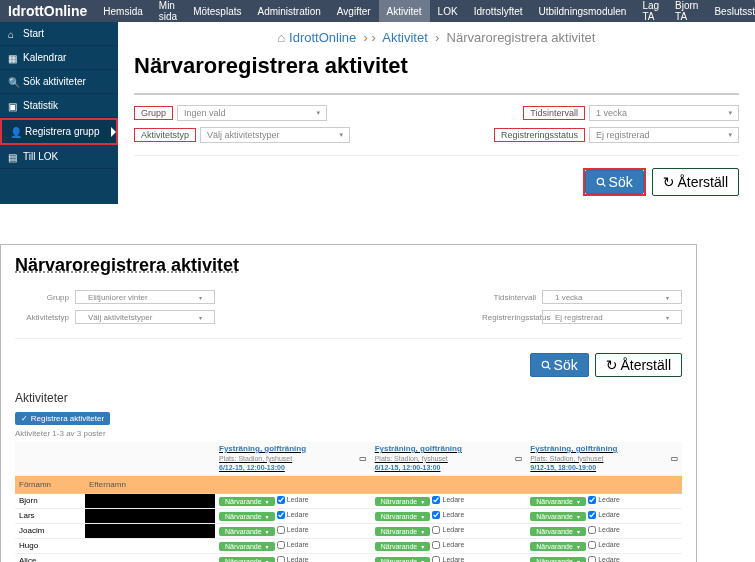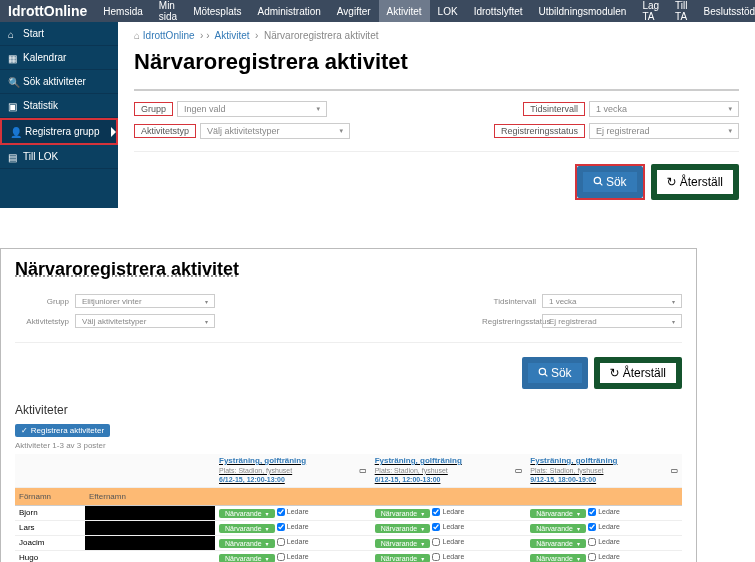--- a/index.html
+++ b/index.html
@@ -15,42 +15,42 @@
   
   .layout { display: flex; }
   .sidebar { width: 118px; background: #0b4061; color: #fff; padding-bottom: 30px; }
   .sb-item { padding: 6px 8px; font-size: 10px; border-bottom: 1px solid #0a3553; cursor: pointer; display: flex; align-items: center; gap: 5px; }
   .sb-item.active { background: #0a3553; border: 2px solid #d6333a; position: relative; }
   .sb-item.active::after { content: ""; position: absolute; right: 0; top: 50%; transform: translateY(-50%); border-left: 5px solid #fff; border-top: 5px solid transparent; border-bottom: 5px solid transparent; }
   .sb-icon { width: 10px; height: 10px; display: inline-block; }
   
   
   .main { flex: 1; padding: 8px 16px; }
-  .breadcrumb { font-size: 10px; color: #888; margin-bottom: 8px; }
+  .breadcrumb { font-size: 13px; color: #888; margin-bottom: 8px; text-align: center; }
   .breadcrumb a { color: #337ab7; text-decoration: none; }
   .page-title { font-size: 22px; font-weight: bold; margin-bottom: 14px; }
   .hr { border-top: 2px solid #ccc; margin-bottom: 10px; }
   
   .form-row { display: flex; justify-content: space-between; margin-bottom: 6px; }
   .form-group { display: flex; align-items: center; gap: 4px; }
   .label-box { border: 1.5px solid #d6333a; padding: 1px 6px; font-size: 9px; color: #555; }
   .select { border: 1px solid #ccc; background: #fff; font-size: 9px; padding: 2px 6px; width: 150px; height: 16px; display: flex; align-items: center; justify-content: space-between; color: #888; }
   .select::after { content: "▾"; font-size: 7px; }
   
   .btn-row { display: flex; justify-content: flex-end; gap: 6px; border-top: 1px solid #eee; padding-top: 12px; margin-top: 12px; }
-  .btn { border: 6px solid #14532d; padding: 3px 10px; font-size: 12px; border-radius: 2px; background: #fff; cursor: pointer; display: inline-flex; align-items: center; gap: 3px; }
+  .btn { border: 1px solid #14532d; padding: 3px 10px; font-size: 14px; border-radius: 2px; background: #fff; cursor: pointer; display: inline-flex; align-items: center; gap: 3px; }
   .btn-primary { background: #337ab7; color: #fff; border-color: #2e6da4; }
   .btn-red-outline { border: 2px solid #d6333a; }
   
   
   .panel2 { border: 1px solid #bbb; margin-top: 40px; width: 697px; padding: 10px 14px 0; }
   .p2-title { font-size: 18px; font-weight: bold; text-decoration: underline dotted #888; margin-bottom: 14px; }
   .p2-form-row { display: flex; justify-content: space-between; margin-bottom: 6px; }
   .p2-label { width: 60px; text-align: right; font-size: 8px; color: #888; padding-right: 6px; }
-  .p2-select { border: 1px solid #ccc; font-size: 8px; padding: 2px 6px; width: 140px; height: 14px; color: #888; display: flex; align-items: center; justify-content: space-between; }
+  .p2-select { border: 1px solid #ccc; font-size: 8px; padding: 2px 12px; width: 140px; height: 14px; color: #888; display: flex; align-items: center; justify-content: space-between; }
   .p2-select::after { content: "▾"; font-size: 6px; }
   .p2-group { display: flex; align-items: center; }
   .p2-btns { display: flex; justify-content: flex-end; gap: 6px; padding: 14px 0; border-top: 1px solid #eee; margin-top: 14px; }
   
   .p2-sub { font-size: 12px; margin-bottom: 6px; color: #333; }
   .btn-reg { background: #337ab7; color: #fff; font-size: 8px; padding: 2px 6px; border-radius: 2px; display: inline-flex; align-items: center; gap: 3px; }
   .p2-count { font-size: 8px; color: #888; margin: 4px 0; }
   
   table.act { width: 100%; border-collapse: collapse; font-size: 8px; }
   .act th { text-align: left; padding: 4px; border-bottom: 1px solid #ccc; font-weight: normal; color: #555; background: #fdba74; }
@@ -78,21 +78,21 @@
       <div class="topnav-item">Hemsida</div>
       <div class="topnav-item">Min sida</div>
       <div class="topnav-item">Mötesplats</div>
       <div class="topnav-item">Administration</div>
       <div class="topnav-item">Avgifter</div>
       <div class="topnav-item active">Aktivitet</div>
       <div class="topnav-item">LOK</div>
       <div class="topnav-item">Idrottslyftet</div>
       <div class="topnav-item">Utbildningsmodulen</div>
       <div class="topnav-item">Lag TA</div>
-      <div class="topnav-item">Till TA</div>
+      <div class="topnav-item">Bjorn TA</div>
       <div class="topnav-item">Beslutsstöd</div>
       <div class="topnav-item">LOTS</div>
     </div>
 </div>
 
 <div class="layout">
 
   <div class="sidebar" id="sidebar">
       <div class="sb-item">
         <span class="sb-icon">⌂</span>

